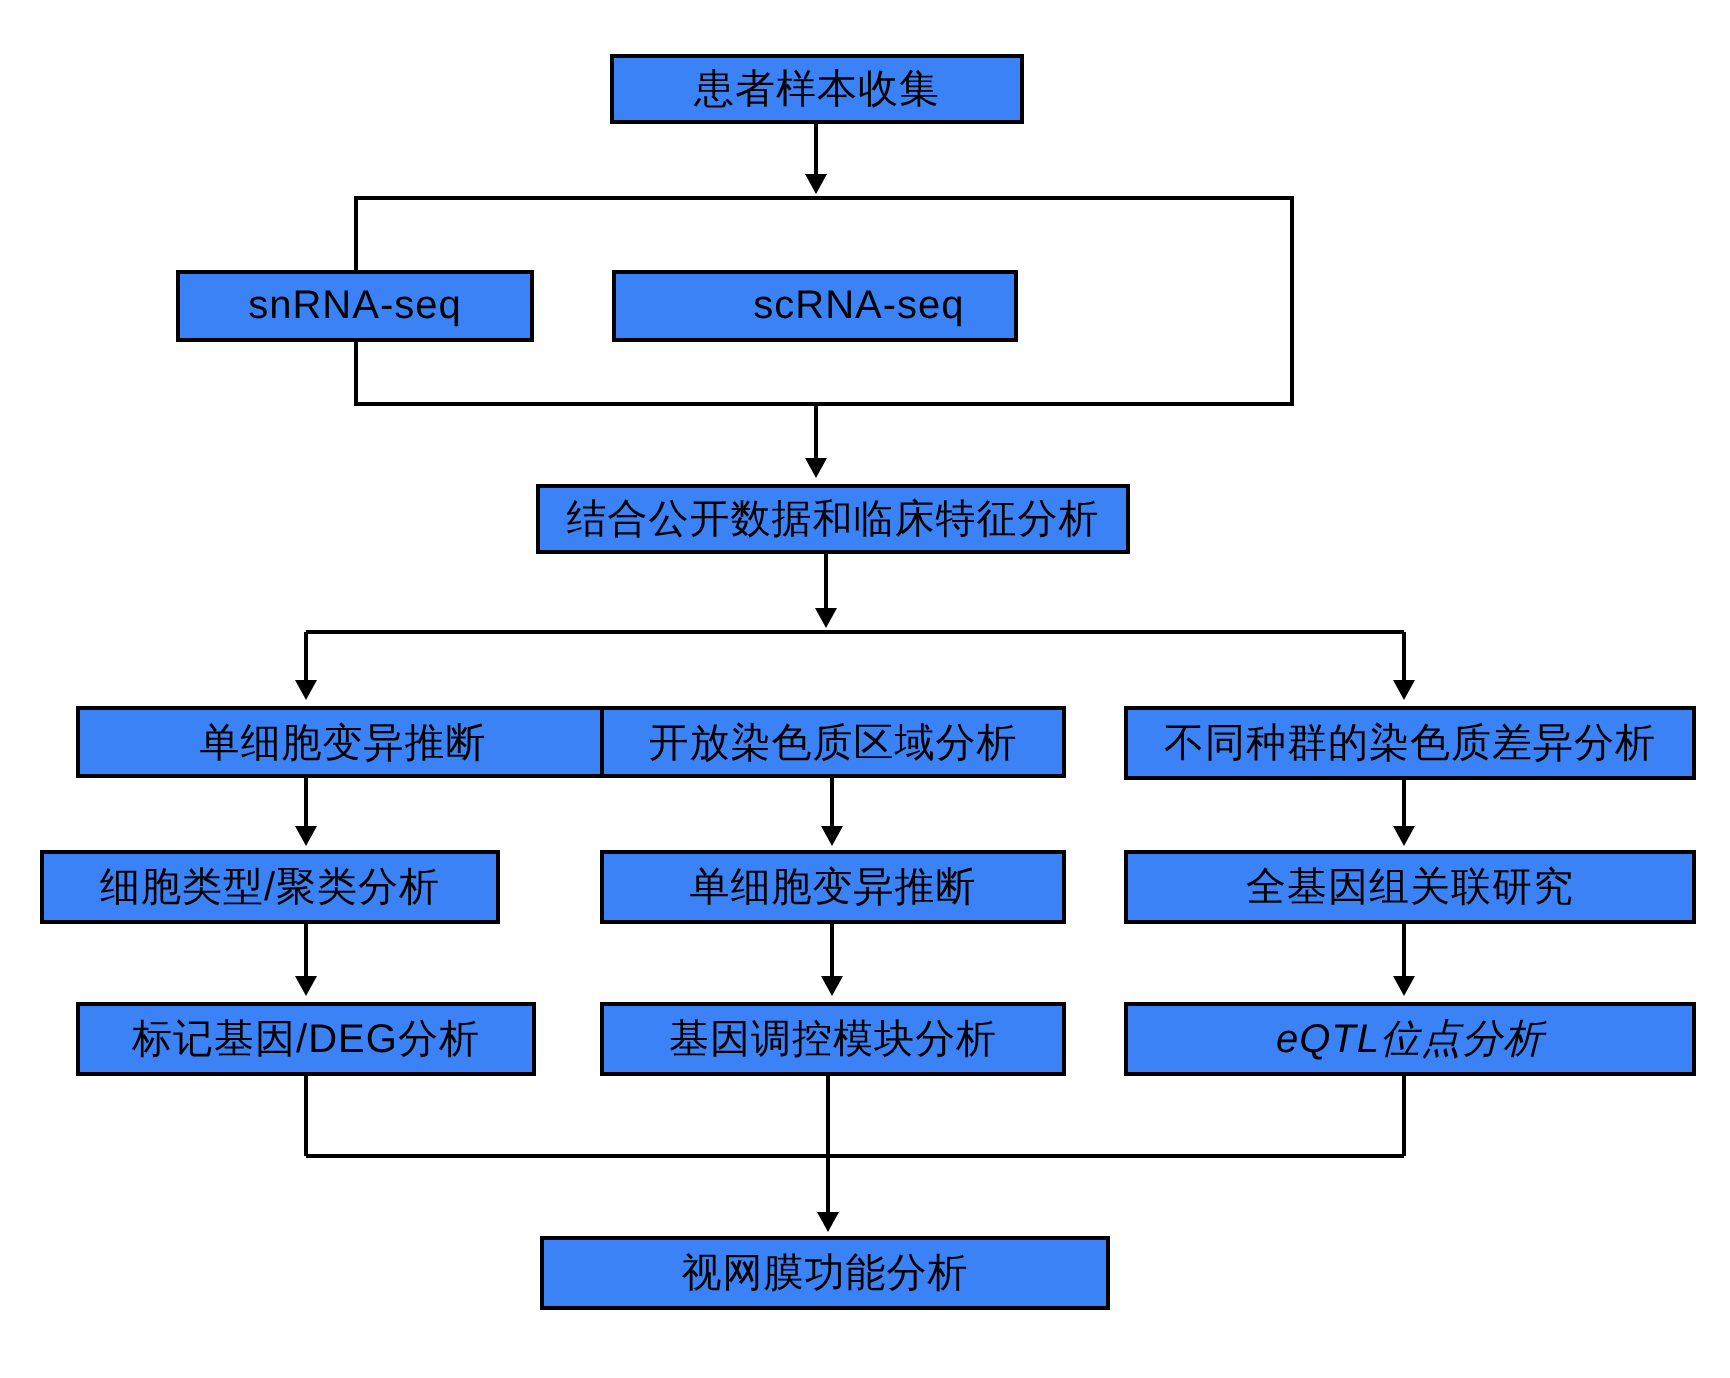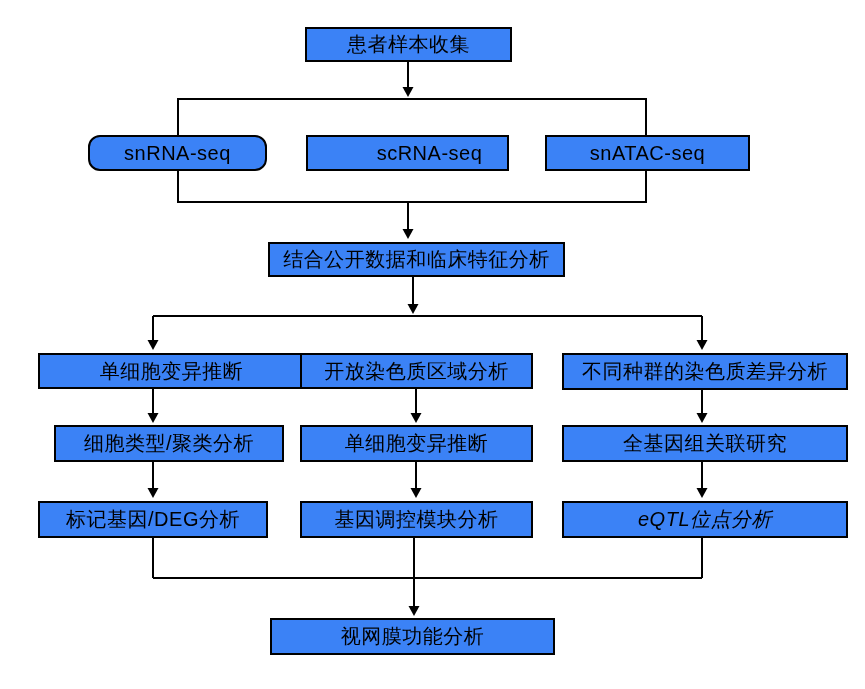--- a/index.html
+++ b/index.html
@@ -40,26 +40,26 @@
   .group-rect {
     position: absolute;
     box-sizing: border-box;
     border: 2px solid #000000;
     background: transparent;
     z-index: 1;
   }
   
   .n-patient  { left:305px; top:27px;  width:207px; height:35px; }
   .g-seq      { left:177px; top:98px;  width:470px; height:105px; }
-  .n-snrna    { left:88px;  top:135px; width:179px; height:36px;border-radius:12px; }
+  .n-snrna    { left:88px;  top:135px; width:179px; height:36px; }
   .n-scrna    { left:306px; top:135px; width:203px; height:36px;padding-left:44px; }
   .n-snatac   { left:545px; top:135px; width:205px; height:36px; }
   .n-combine  { left:268px; top:242px; width:297px; height:35px; }
   .n-col1a    { left:38px;  top:353px; width:267px; height:36px; }
-  .n-col1b    { left:54px;  top:425px; width:230px; height:37px; }
+  .n-col1b    { left:20px;  top:425px; width:230px; height:37px; }
   .n-col1c    { left:38px;  top:501px; width:230px; height:37px; }
   .n-col2a    { left:300px; top:353px; width:233px; height:36px; }
   .n-col2b    { left:300px; top:425px; width:233px; height:37px; }
   .n-col2c    { left:300px; top:501px; width:233px; height:37px; }
   .n-col3a    { left:562px; top:353px; width:286px; height:37px; }
   .n-col3b    { left:562px; top:425px; width:286px; height:37px; }
   .n-col3c    { left:562px; top:501px; width:286px; height:37px;font-style:italic; }
   .n-final    { left:270px; top:618px; width:285px; height:37px; }
 </style>
 </head>
@@ -133,23 +133,20 @@
   <div class="node n-patient">
     <span>患者样本收集</span>
   </div>
 
   <div class="node n-snrna">
     <span>snRNA-seq</span>
   </div>
   <div class="node n-scrna">
     <span>scRNA-seq</span>
   </div>
-  <div class="node n-snatac">
-    <span>snATAC-seq</span>
-  </div>
 
   <div class="node n-combine">
     <span>结合公开数据和临床特征分析</span>
   </div>
 
   <div class="node n-col1a">
     <span>单细胞变异推断</span>
   </div>
   <div class="node n-col1b">
     <span>细胞类型/聚类分析</span>

